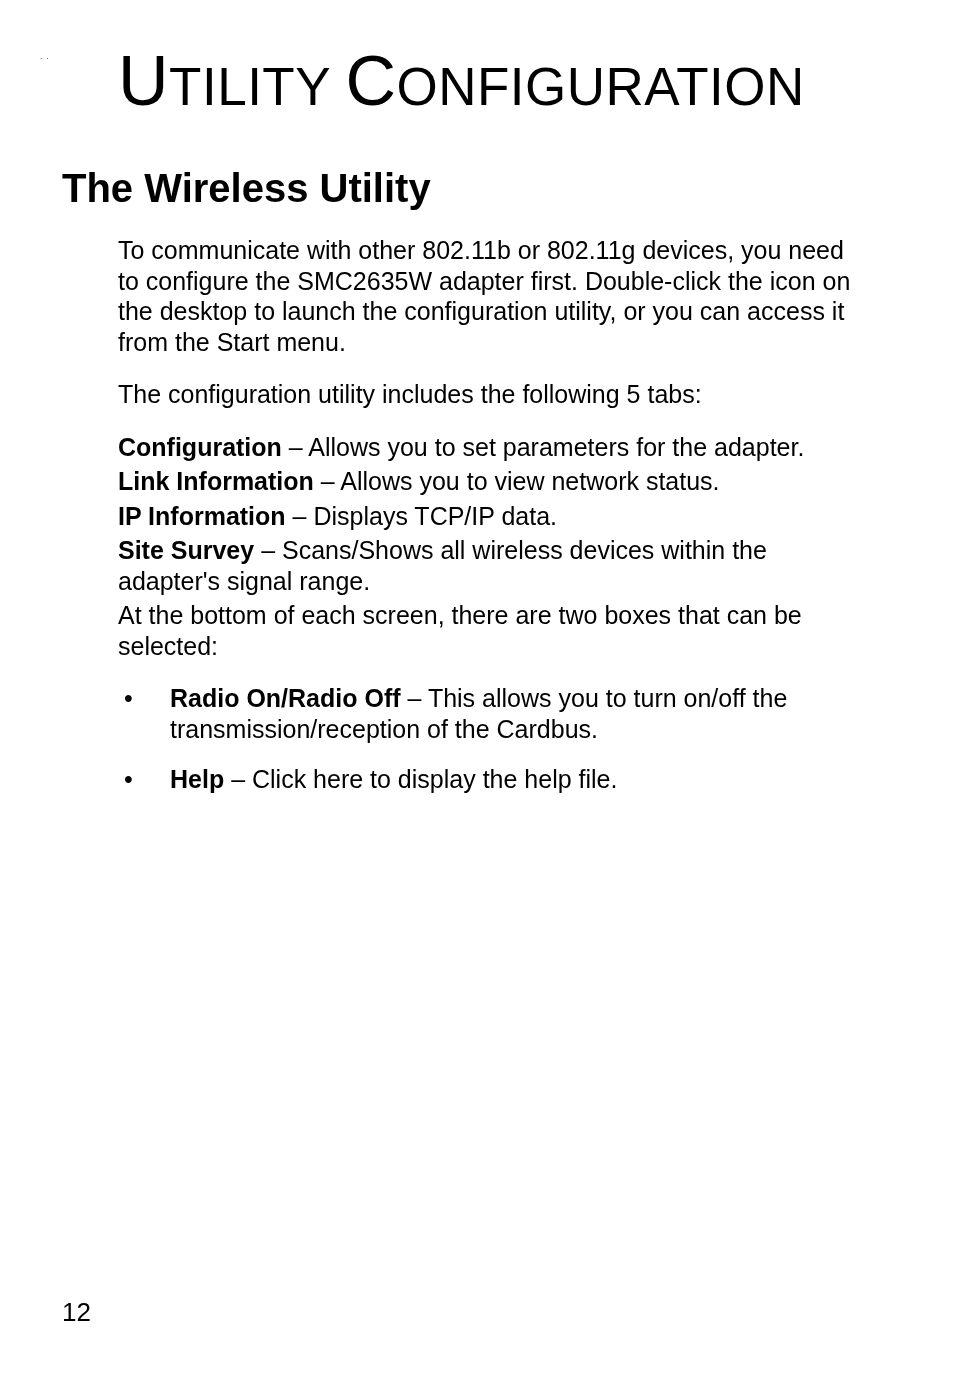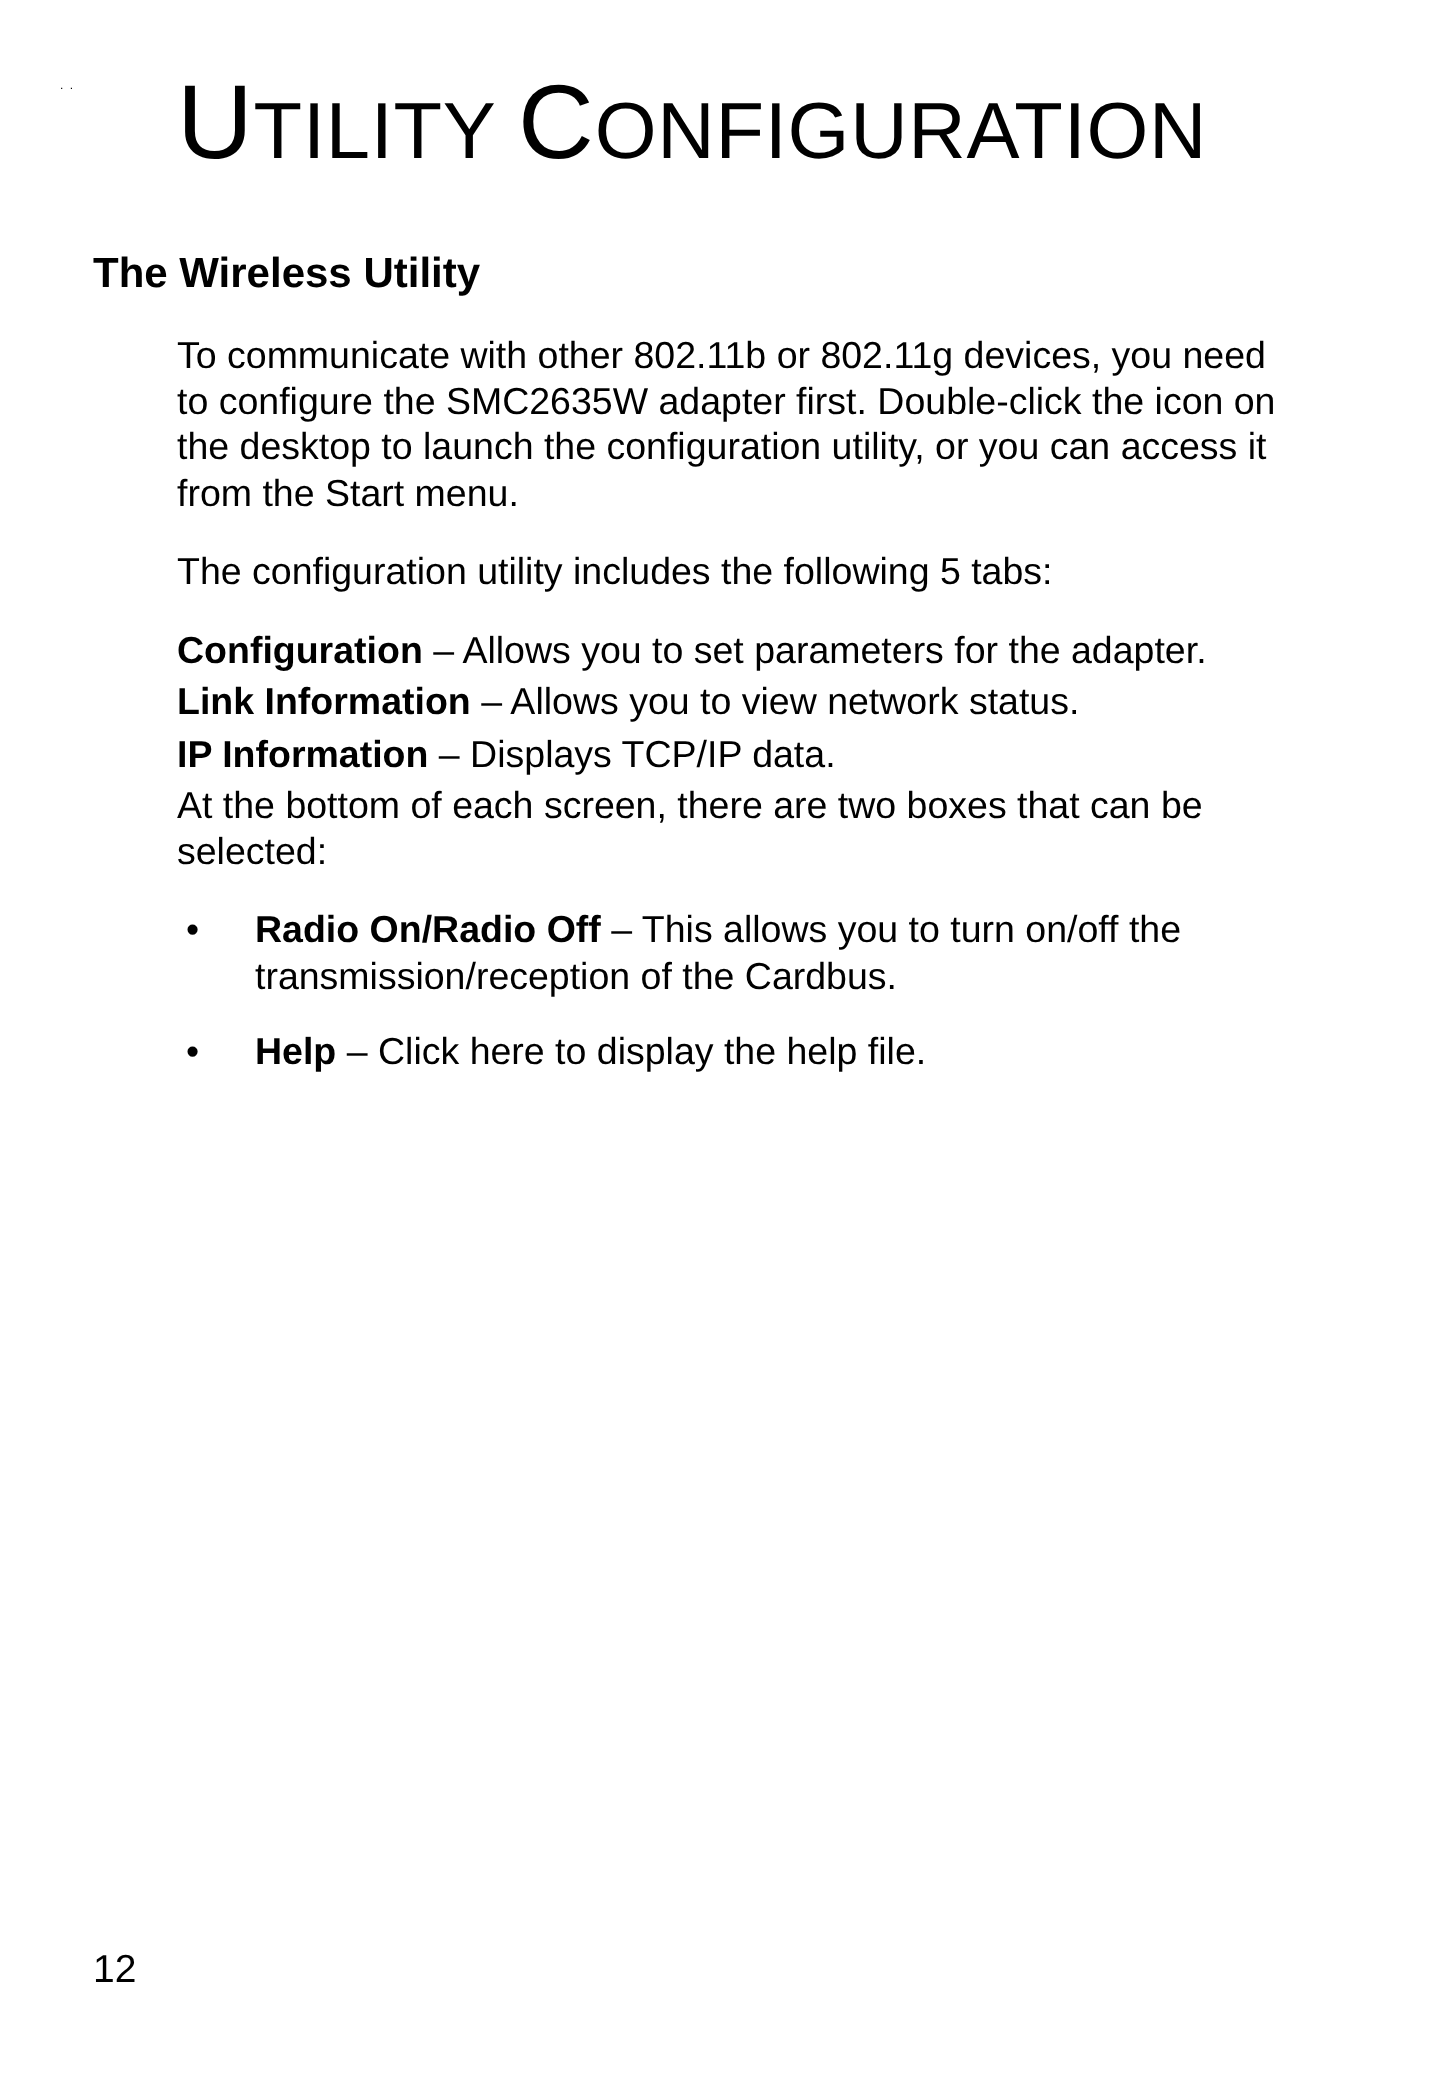--- a/index.html
+++ b/index.html
@@ -43,21 +43,21 @@
     padding-left: 78px;
     position: relative;
   }
   .title-row .chapter-marker {
     position: absolute;
     left: 0;
     top: 6px;
   }
   h2.section-title {
     font-family: Arial, Helvetica, sans-serif;
-    font-size: 28px;
+    font-size: 40px;
     font-weight: 700;
     margin: 50px 0 24px -56px;
   }
   .body {
     font-family: Arial, Helvetica, sans-serif;
     font-size: 25px;
     line-height: 1.22;
   }
   .body p {
     margin: 0 0 22px 0;
@@ -121,20 +121,23 @@
 
     <p class="tight">
       <strong>Configuration</strong><span> – Allows you to set parameters for the adapter.</span>
     </p>
     <p class="tight">
       <strong>Link Information</strong><span> – Allows you to view network status.</span>
     </p>
     <p class="tight">
       <strong>IP Information</strong><span> – Displays TCP/IP data.</span>
     </p>
+    <p class="tight">
+      <strong>Site Survey</strong><span> – Scans/Shows all wireless devices within the adapter's signal range.</span>
+    </p>
 
     <p>At the bottom of each screen, there are two boxes that can be selected:</p>
 
     <ul class="bullets">
       <li>
         <span class="dot">•</span>
         <span class="txt">
           <strong>Radio On/Radio Off</strong><span> – This allows you to turn on/off the transmission/reception of the Cardbus.</span>
         </span>
       </li>

